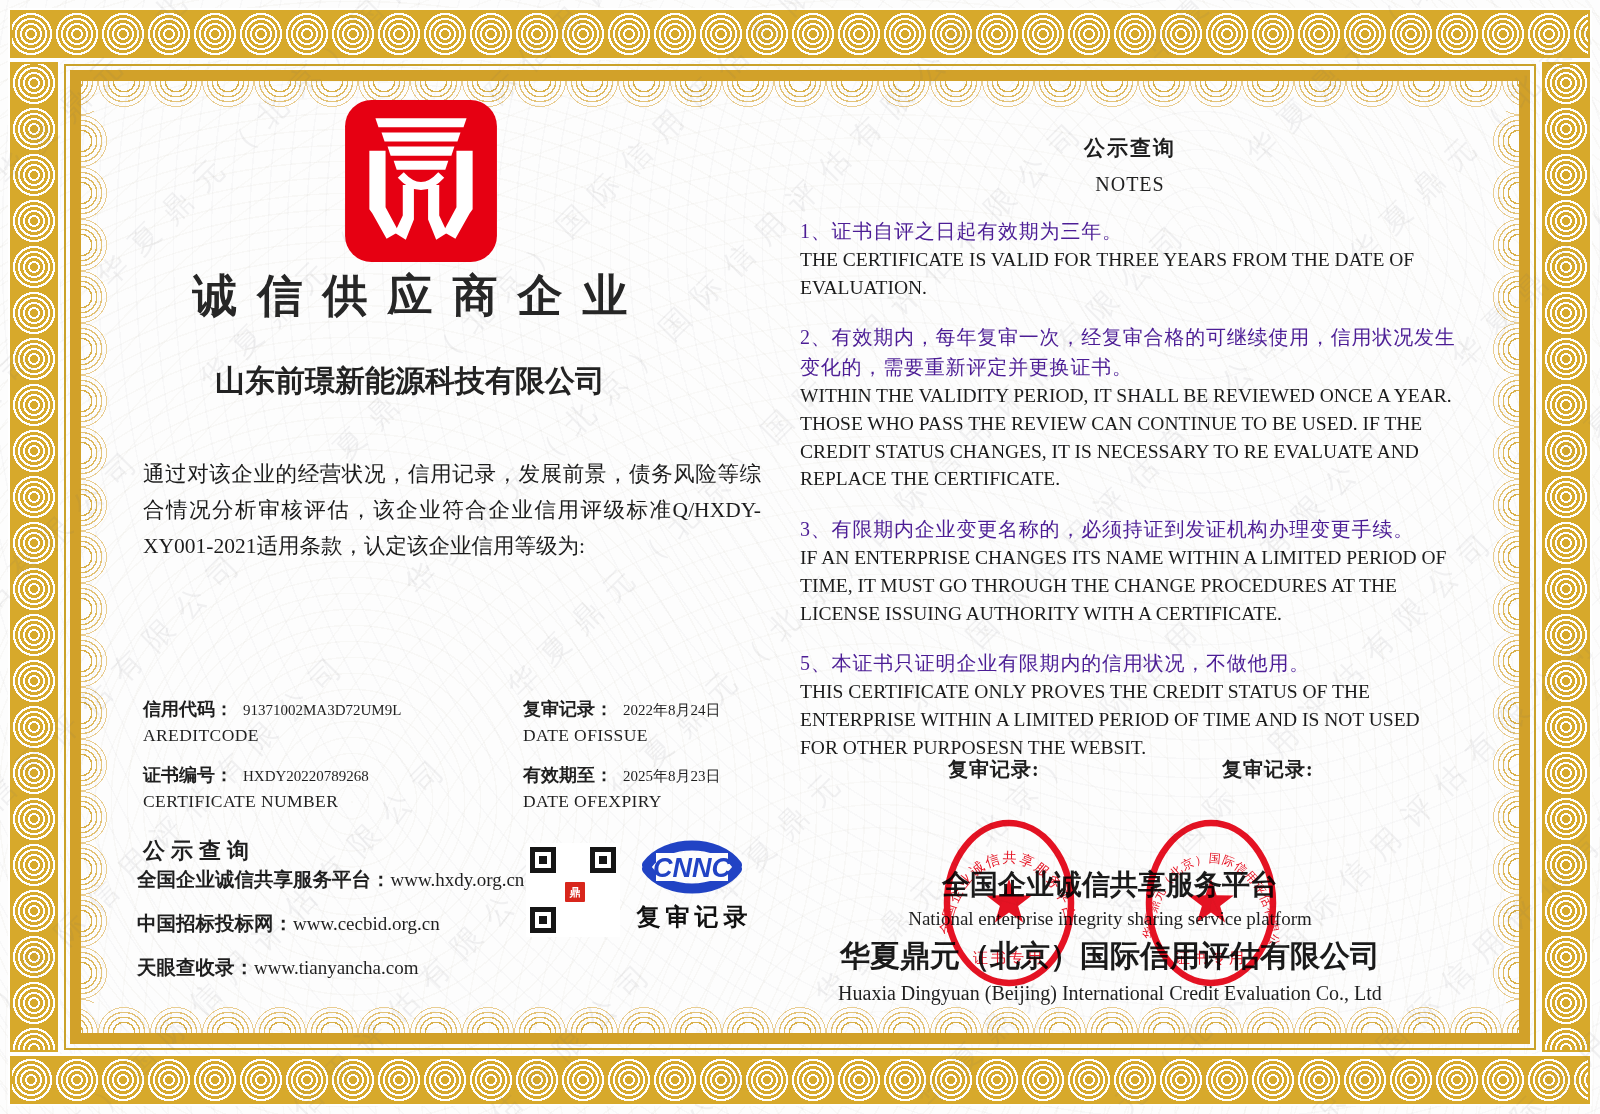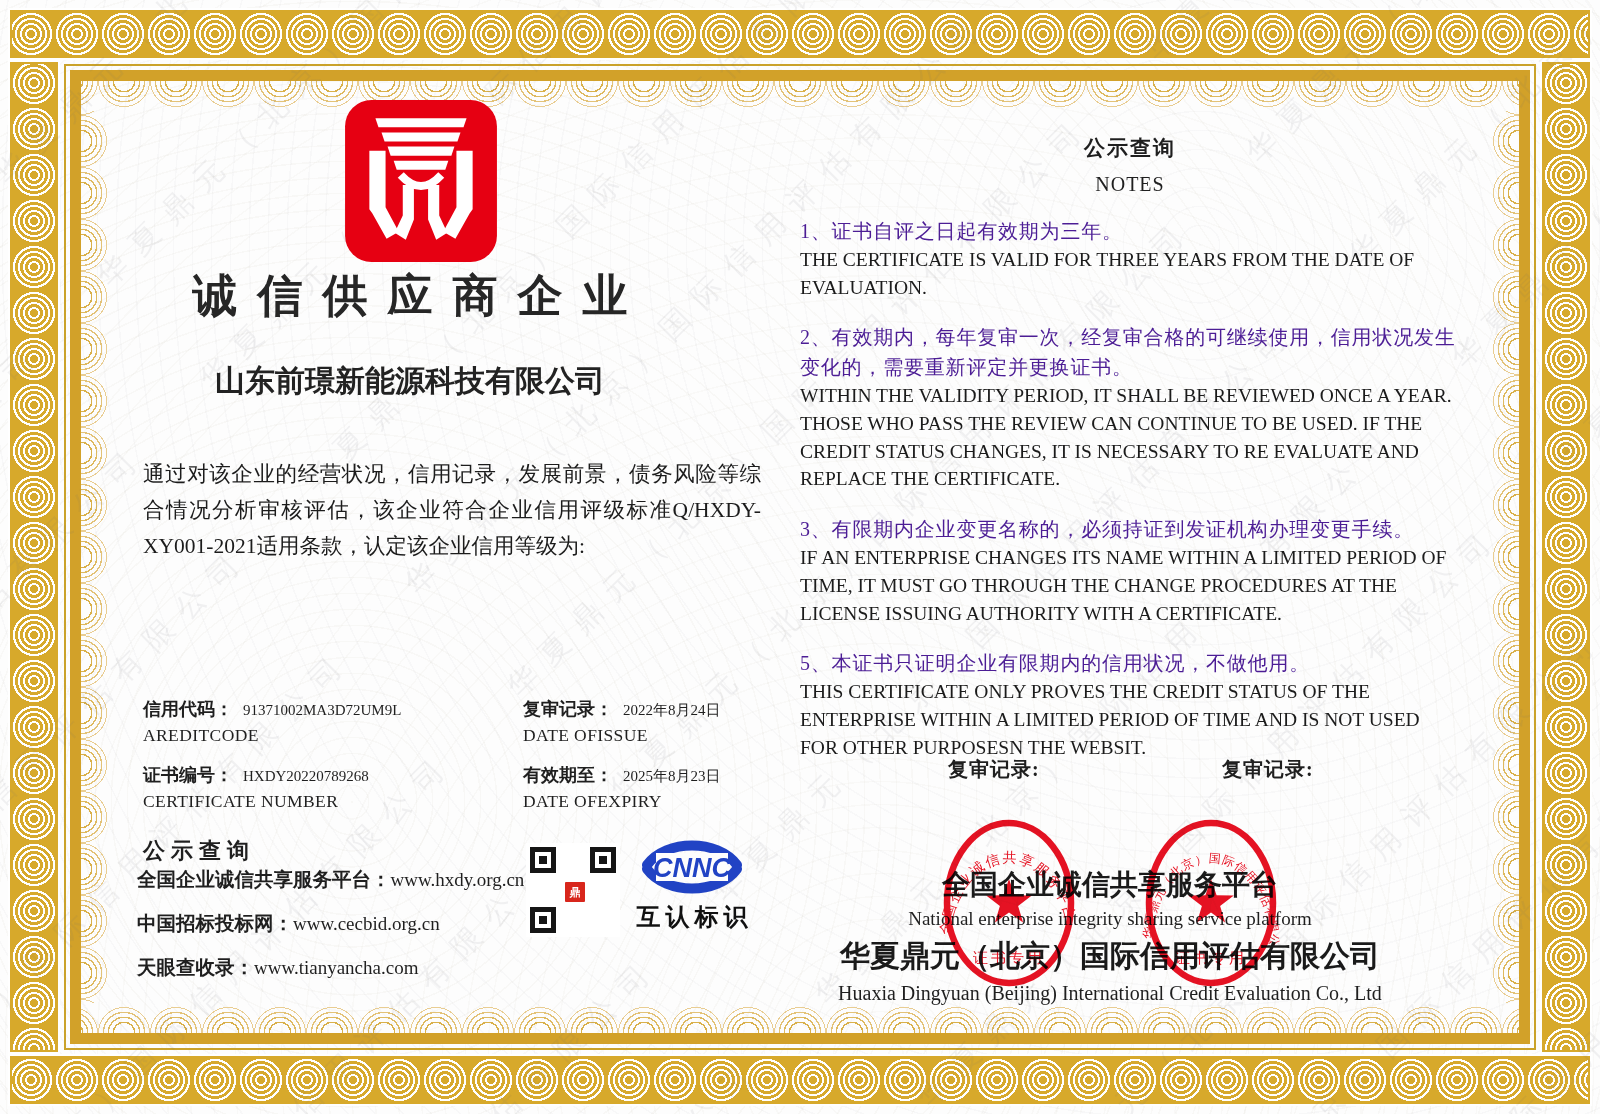--- a/index.html
+++ b/index.html
@@ -198,21 +198,21 @@
     <div class="finder fd-bl"></div>
     <div class="qr-center">鼎</div>
   </div>
 
   <svg class="abs cnnc" viewBox="0 0 100 64">
     <path d="M5,30 C24,4 76,4 95,30" stroke="#2143c4" stroke-width="10" fill="none" stroke-linecap="round"></path>
     <path d="M5,34 C24,60 76,60 95,34" stroke="#2143c4" stroke-width="10" fill="none" stroke-linecap="round"></path>
     <rect x="14" y="18" width="72" height="28" fill="#fdfdfd"></rect>
     <text x="50" y="42" text-anchor="middle" font-size="27" font-weight="bold" font-style="italic" font-family="Liberation Sans, sans-serif" fill="#2143c4">CNNC</text>
   </svg>
-  <div class="abs mutual">互认标识</div>
+  <div class="abs mutual">复审记录</div>
 
   <div class="abs notes">
     <div class="notes-title">公示查询</div>
     <div class="notes-sub">NOTES</div>
     <div class="note">
       <div class="note-cn">1、证书自评之日起有效期为三年。</div>
       <div class="note-en">THE CERTIFICATE IS VALID FOR THREE YEARS FROM THE DATE OF EVALUATION.</div>
     </div>
     <div class="note">
       <div class="note-cn">2、有效期内，每年复审一次，经复审合格的可继续使用，信用状况发生变化的，需要重新评定并更换证书。</div>

